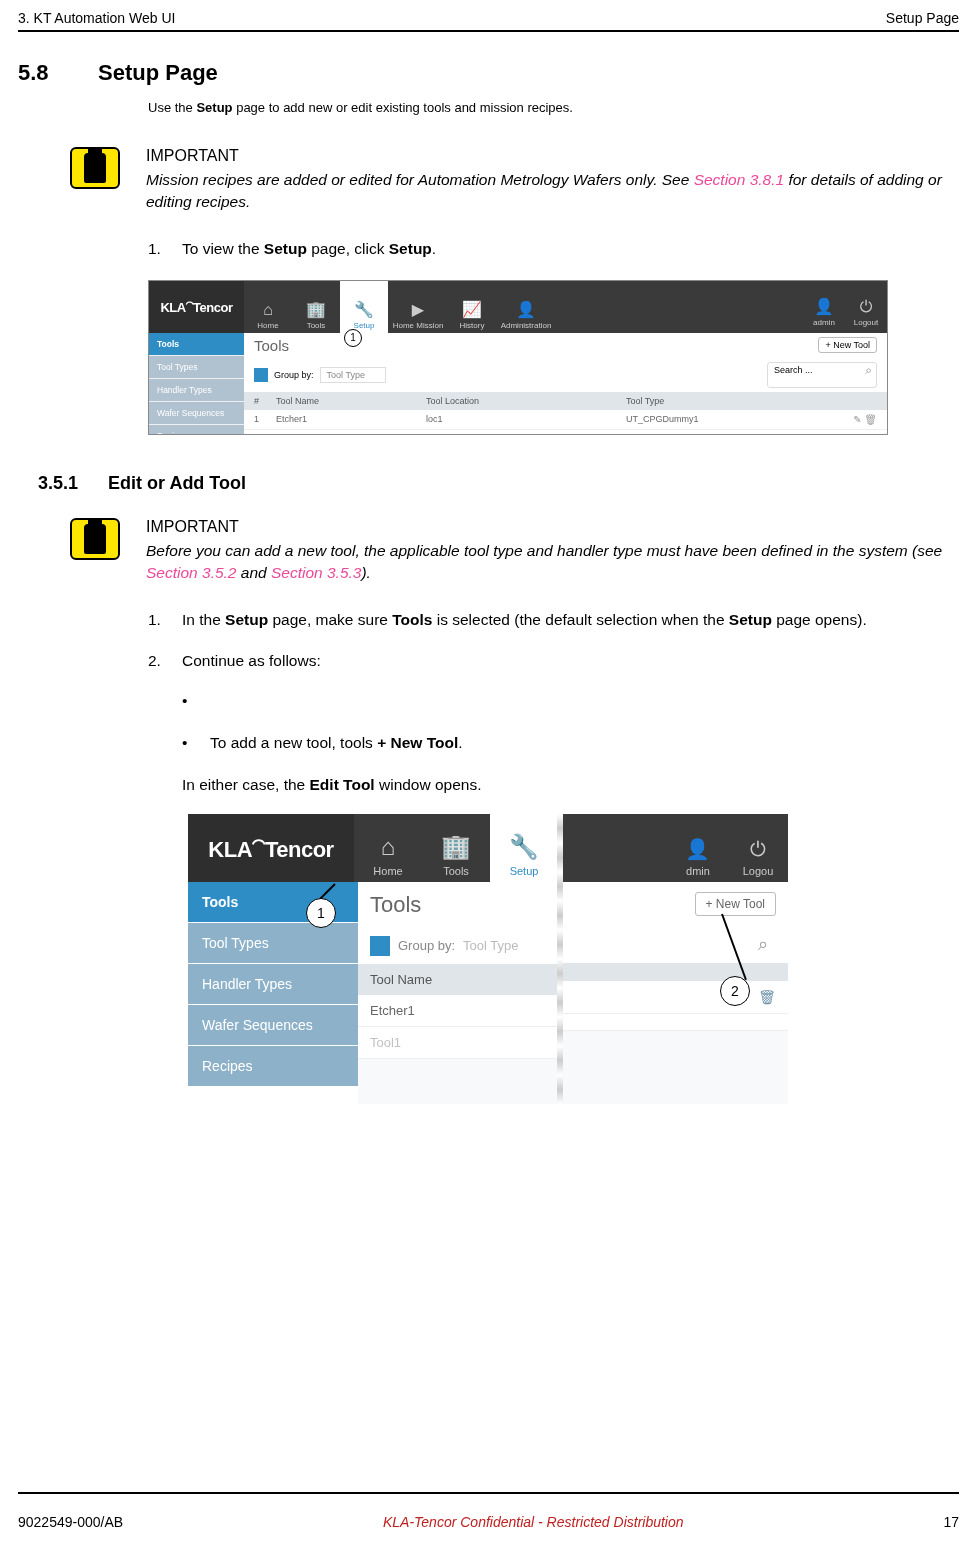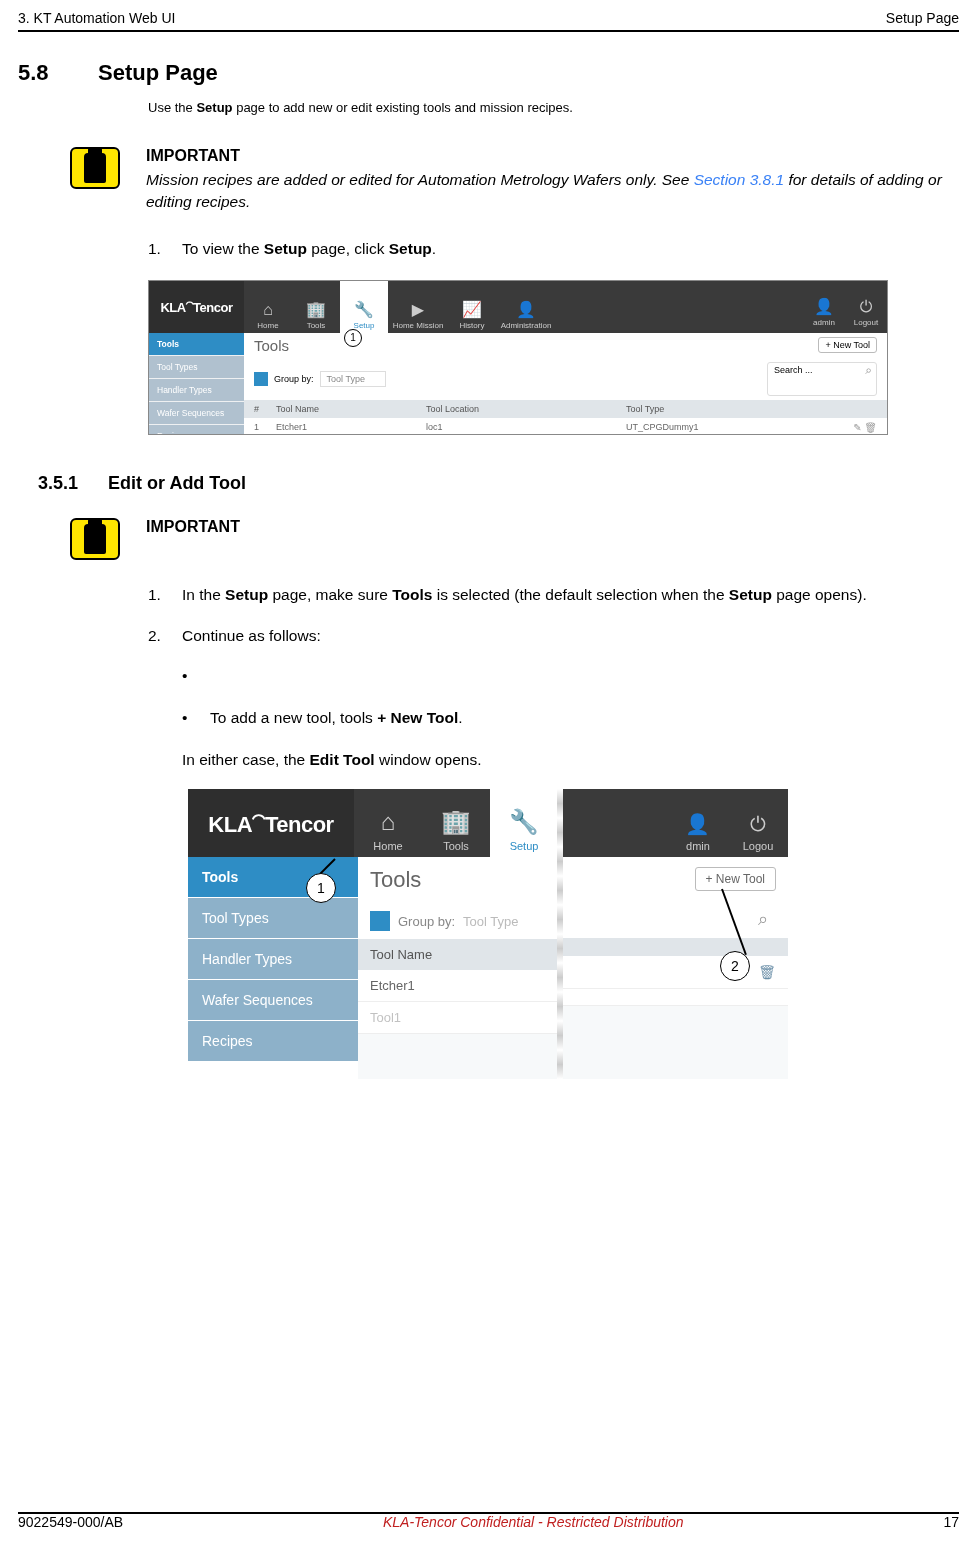--- a/index.html
+++ b/index.html
@@ -56,23 +56,23 @@
     }
     .important-icon .hand::before {
       content: '';
       position: absolute;
       top: -6px; left: 4px;
       width: 14px; height: 10px;
       background: #000;
       border-radius: 3px 3px 0 0;
     }
     .imp-content { flex: 1; max-width: 800px; }
-    .imp-title { font-weight: bold; font-size: 16px; }
+    .imp-title { font-weight: normal; font-size: 16px; }
     .imp-text { font-style: italic; font-size: 15.5px; margin-top: 4px; line-height: 1.45; }
-    .imp-text .link { color: #3b82f6; }
+    .imp-text .link { color: #ec4899; }
     .num-list { margin-left: 130px; margin-top: 24px; font-size: 15.5px; }
     .num-item { display: flex; gap: 12px; margin-bottom: 20px; line-height: 1.4; }
     .num-item .n { min-width: 22px; }
     .bullet-list { margin-left: 34px; margin-top: 20px; }
     .bullet-item { display: flex; gap: 18px; margin-bottom: 24px; }
     .bullet-item .b { min-width: 10px; }
     .after-list { margin-left: 34px; margin-top: 12px; }
     .bold { font-weight: bold; }
     
     .shot1 {
@@ -134,21 +134,21 @@
     .shot1-main { flex: 1; background: #f7f9fa; display: flex; flex-direction: column; }
     .shot1-title-row { display: flex; justify-content: space-between; align-items: center; padding: 4px 10px; background: #fff; }
     .shot1-title { color: #666; font-size: 15px; }
     .shot1-newtool-btn {
       border: 1px solid #bbb; border-radius: 3px; padding: 2px 6px; font-size: 9px; background: #fff;
     }
     .shot1-groupby-row { display: flex; justify-content: space-between; padding: 4px 10px; background: #fff; font-size: 9px; align-items: center; }
     .shot1-groupby-left { display: flex; align-items: center; gap: 6px; }
     .shot1-blue-sq { width: 14px; height: 14px; background: #2e8dc5; }
     .shot1-select { border: 1px solid #ddd; padding: 2px 20px 2px 6px; color: #888; }
-    .shot1-search { border: 1px solid #ddd; border-radius: 3px; padding: 2px 24px 20px 6px; font-size: 9px; width: 110px; position: relative; }
+    .shot1-search { border: 1px solid #ddd; border-radius: 3px; padding: 2px 24px 12px 6px; font-size: 9px; width: 110px; position: relative; }
     .shot1-search::after { content: '⌕'; position: absolute; right: 4px; top: 0; font-size: 12px; color: #999; }
     .shot1-table { font-size: 9px; }
     .shot1-th-row { display: flex; background: #e0e5e9; color: #555; padding: 4px 10px; }
     .shot1-td-row { display: flex; background: #fff; border-bottom: 1px solid #eee; padding: 4px 10px; color: #666; }
     .shot1-col-n { width: 22px; }
     .shot1-col-name { width: 150px; }
     .shot1-col-loc { width: 200px; }
     .shot1-col-type { flex: 1; }
     .shot1-col-act { width: 30px; text-align: right; color: #999; font-size: 10px; }
     .shot1-callout {
@@ -310,21 +310,21 @@
     
     .footer {
       position: absolute;
       bottom: 12px;
       left: 18px;
       right: 18px;
       display: flex;
       justify-content: space-between;
       font-size: 14px;
       border-top: 2px solid #000;
-      padding-top: 0;
+      padding-top: 20px;
     }
     .footer .mid { color: #c02020; font-style: italic; }
   </style>
 </head>
 <body>
 
 <div class="top-header">
   <span>3. KT Automation Web UI</span>
   <span>Setup Page</span>
 </div>
@@ -452,20 +452,23 @@
   <span class="num">3.5.1</span>
   <span>Edit or Add Tool</span>
 </div>
 
 <div class="important-block" style="margin-top:24px;">
   <div class="important-icon">
       <div class="hand"></div>
     </div>
   <div class="imp-content">
     <div class="imp-title">IMPORTANT</div>
+    <div class="imp-text">
+      <span>Before you can add a new tool, the applicable tool type and handler type must have been defined in the system (see </span><span class="link">Section 3.5.2</span><span> and </span><span class="link">Section 3.5.3</span><span>).</span>
+    </div>
   </div>
 </div>
 
 <div class="num-list">
   <div class="num-item">
     <span class="n">1.</span>
     <span>
       <span>In the </span><span class="bold">Setup</span><span> page, make sure </span><span class="bold">Tools</span><span> is selected (the default selection when the </span><span class="bold">Setup</span><span> page opens).</span>
     </span>
   </div>

